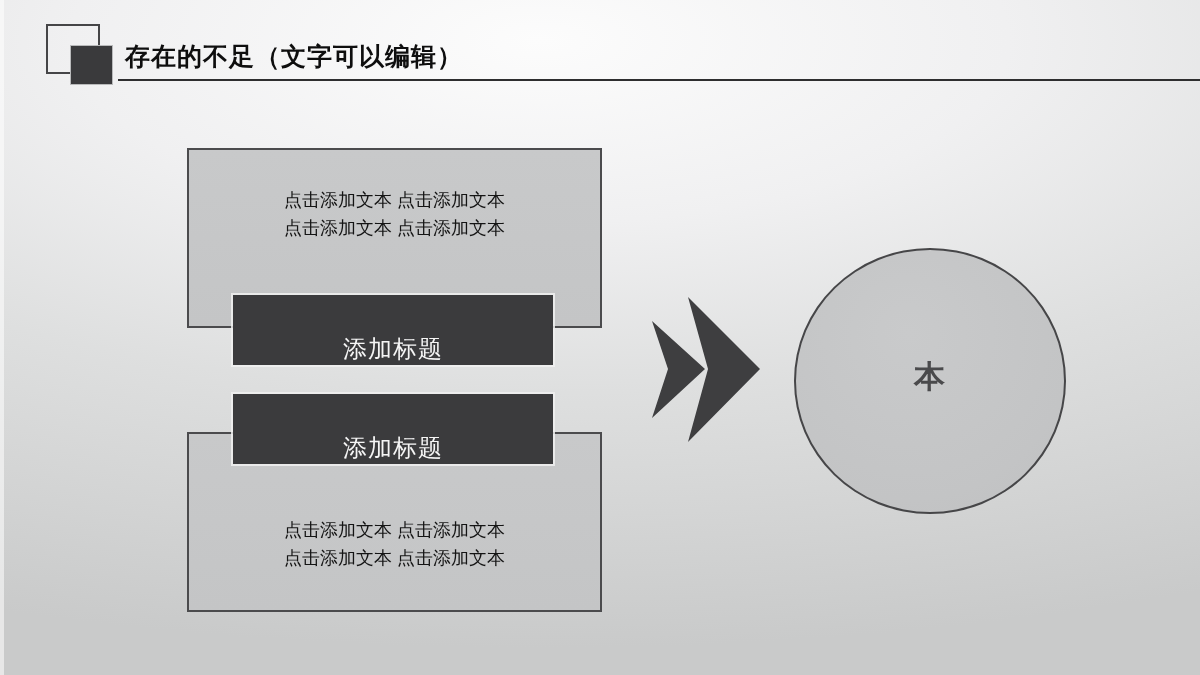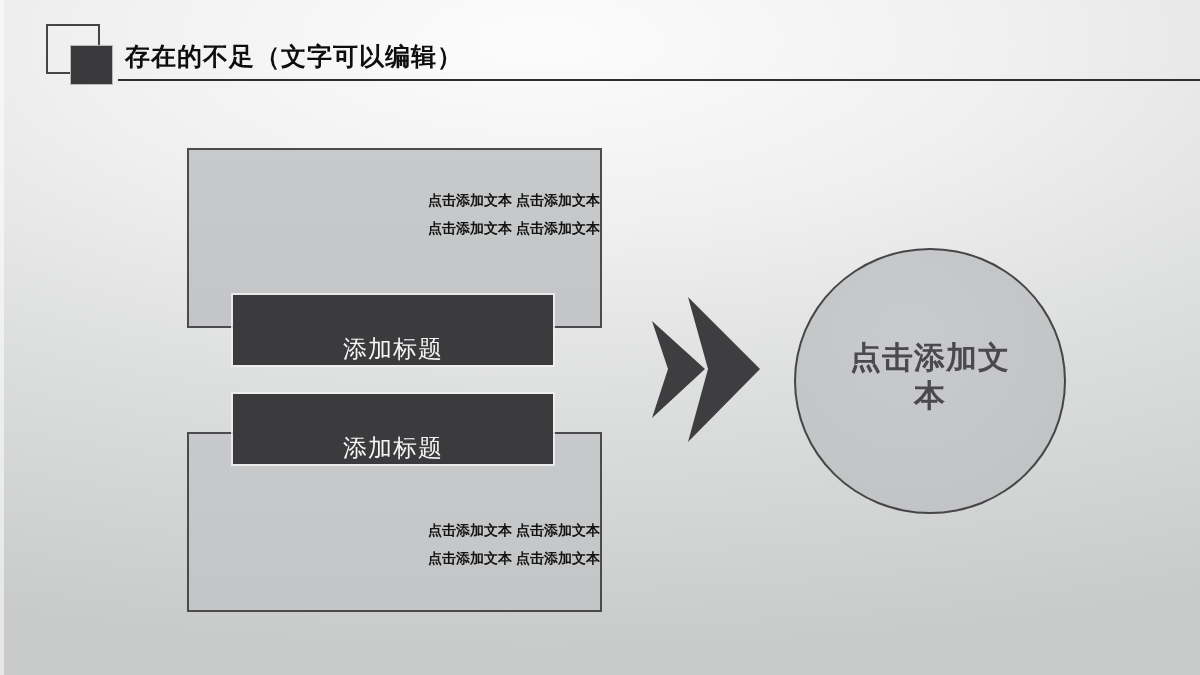--- a/index.html
+++ b/index.html
@@ -44,22 +44,22 @@
   
   .gray-box{
     position:absolute;left:187px;width:415px;height:180px;
     background:linear-gradient(180deg,#c8c9ca 0%,#c4c5c6 100%);
     border:2px solid #4b4b4d;box-sizing:border-box;
   }
   .box-top{top:148px;}
   .box-bottom{top:432px;}
   .box-text{
     position:absolute;left:0;width:100%;
-    text-align:right;color:#141414;
-    font-size:14px;line-height:28px;font-weight:700;
+    text-align:center;color:#141414;
+    font-size:18px;line-height:28px;font-weight:400;
   }
   .box-top .box-text{top:36px;}
   .box-bottom .box-text{bottom:38px;}
 
   
   .banner{
     position:absolute;left:233px;width:320px;height:70px;
     background:#3b3b3d;
     box-shadow:0 0 0 2px rgba(240,240,240,.85);
     display:flex;align-items:flex-end;justify-content:center;
@@ -119,18 +119,17 @@
     <span>添加标题</span>
   </div>
 
   <svg class="chevrons" viewBox="0 0 125 158" aria-hidden="true">
     <polygon points="7,30 60,78 7,127 23,78"></polygon>
     <polygon points="43,6 115,78 43,151 63,78"></polygon>
   </svg>
 
   <div class="circle">
     <div class="circle-text">
-      <div>点击添加文</div>
       <div>本</div>
     </div>
   </div>
 
 </div>
 
 </body></html>

